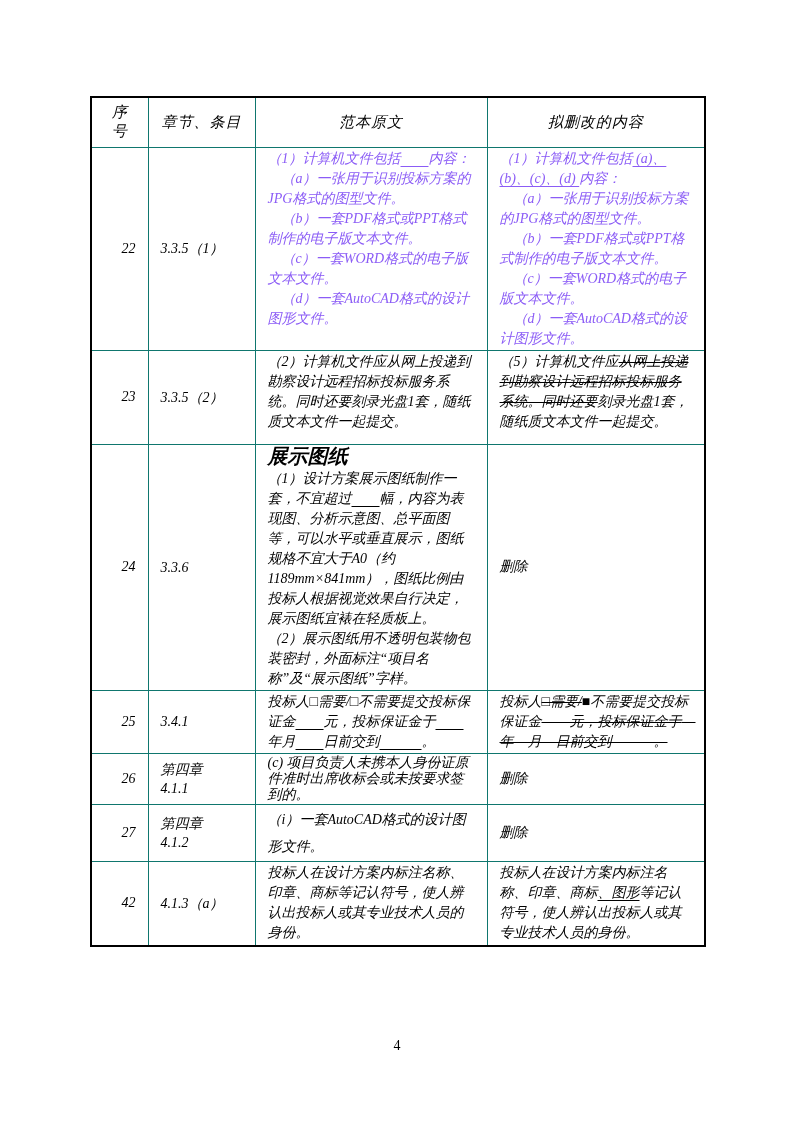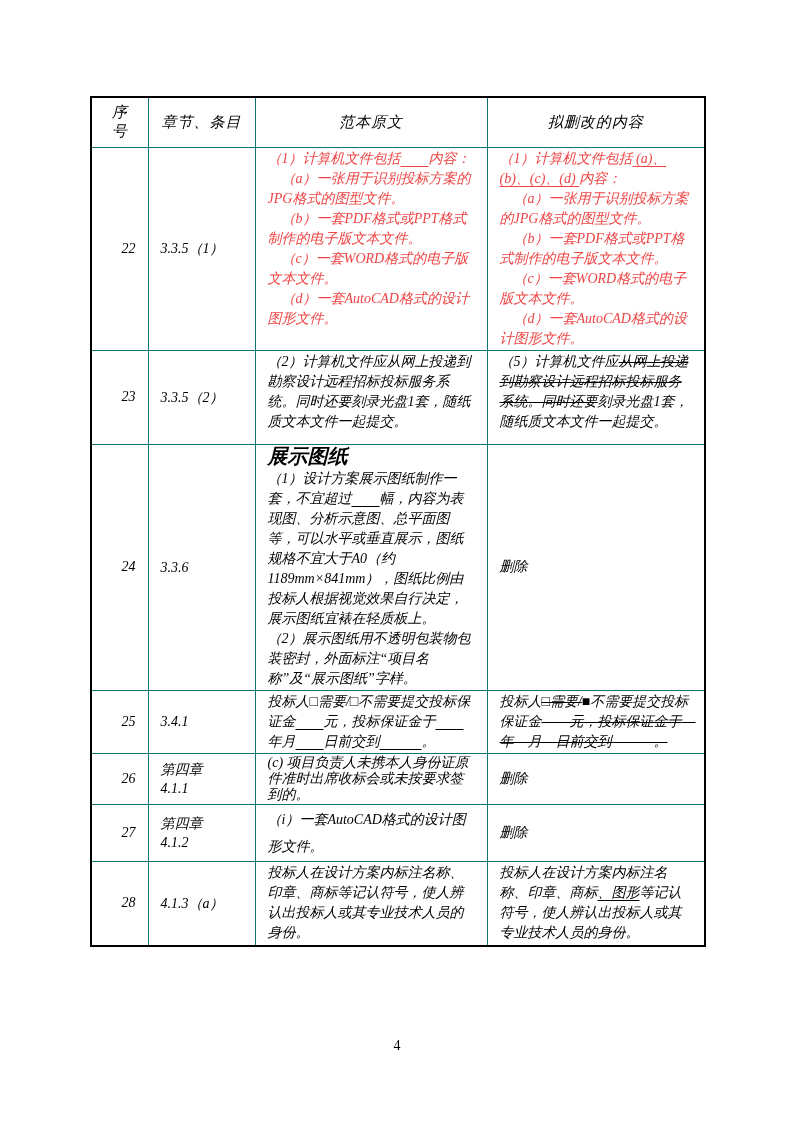--- a/index.html
+++ b/index.html
@@ -15,21 +15,21 @@
   }
   table.rev th, table.rev td {
     border:1px solid #0f766e; padding:1px 12px;
     font-size:14px; font-weight:normal; overflow:hidden;font-style:italic;
   }
   table.rev th { text-align:center; vertical-align:middle; font-size:15px; letter-spacing:1px; }
   td.c-seq { text-align:right; vertical-align:middle; }
   td.c-sec { vertical-align:middle; line-height:19px; padding-left:8px; }
   td.c-orig, td.c-rev { vertical-align:top; line-height:20px; }
   td.vm { vertical-align:middle;margin-top:16px; }
-  .red { color:#ef4444; }
+  .red { color:#8b5cf6; }
   .para { margin:0; }
   .para span { white-space:pre-wrap; }
   .u { text-decoration:underline; text-underline-offset:3px; text-decoration-thickness:1px; }
   .s { text-decoration:line-through; text-decoration-thickness:1px; }
   .b { font-weight:bold; font-size:20px; }
   .page-number {
     position:absolute; left:0; right:0; top:1038px;
     text-align:center; font-size:14px;
   }
 </style>
@@ -131,21 +131,21 @@
             <div>4.1.2</div>
           </td>
           <td class="c-orig">
             <div class="para" style="line-height: 27px;"><span>（i）一套AutoCAD格式的设计图形文件。</span></div>
           </td>
           <td class="c-rev vm">
             <div class="para"><span>删除</span></div>
           </td>
         </tr>
         <tr style="height: 85px;">
-          <td class="c-seq">28</td>
+          <td class="c-seq">42</td>
           <td class="c-sec">
             <div>4.1.3（a）</div>
           </td>
           <td class="c-orig">
             <div class="para"><span>投标人在设计方案内标注名称、印章、商标等记认符号，使人辨认出投标人或其专业技术人员的身份。</span></div>
           </td>
           <td class="c-rev">
             <div class="para"><span>投标人在设计方案内标注名称、印章、商标</span><span class="u">、图形</span><span>等记认符号，使人辨认出投标人或其专业技术人员的身份。</span></div>
           </td>
         </tr>

